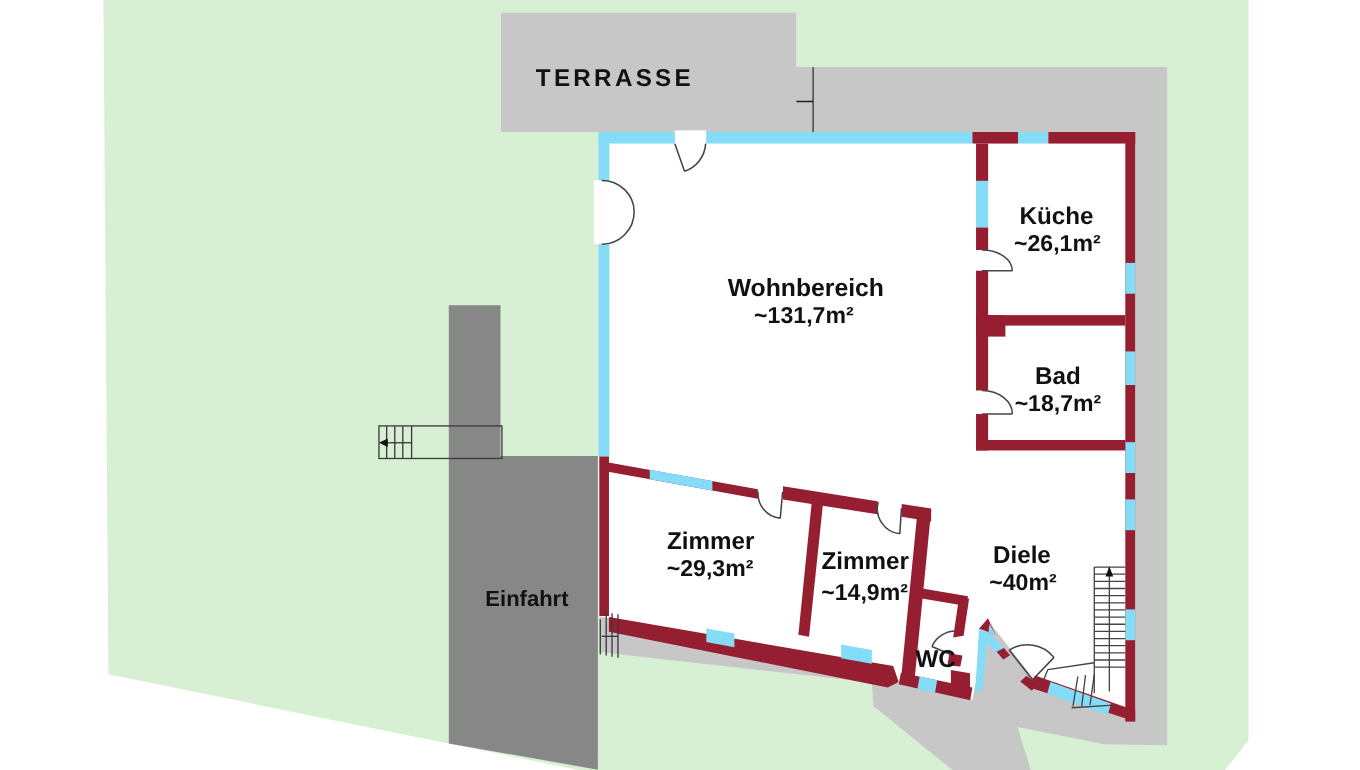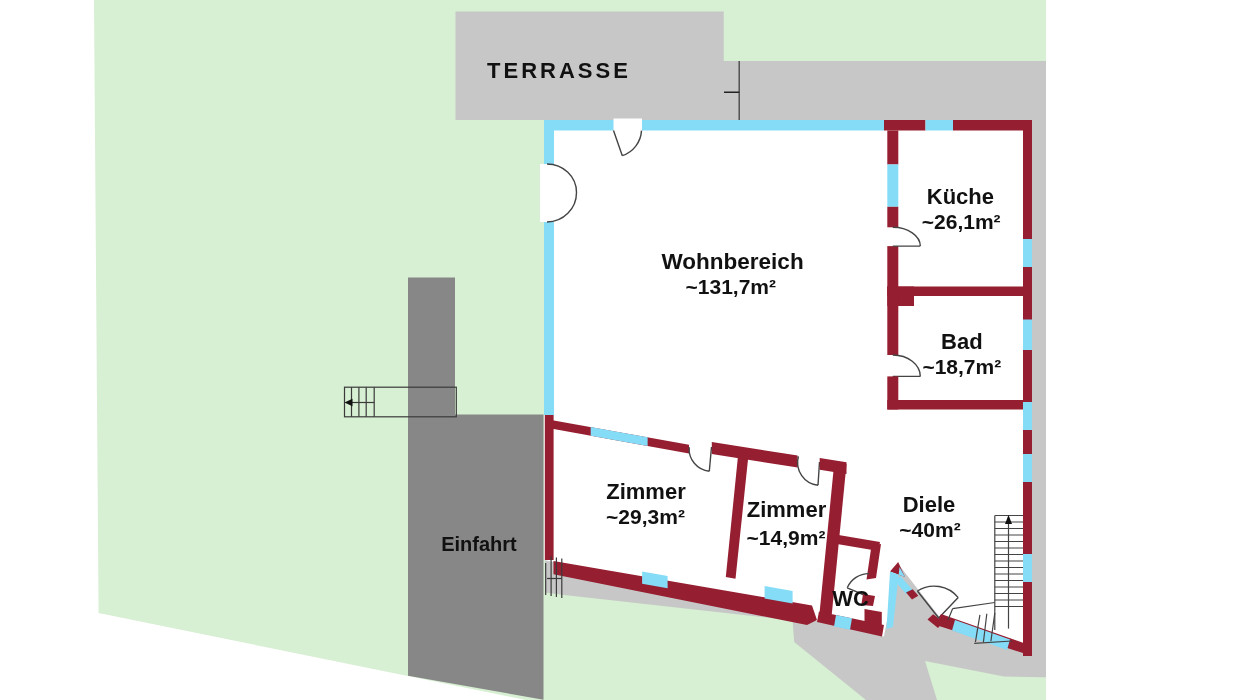--- a/index.html
+++ b/index.html
@@ -1,16 +1,16 @@
 <!DOCTYPE html>
 <html><head>
 <meta charset="utf-8">
 <style>
   html,body{margin:0;padding:0;background:#ffffff;}
-  .wrap{width:1046px;height:700px;position:relative;overflow:hidden;}
+  .wrap{width:1135px;height:700px;position:relative;overflow:hidden;}
   text{font-family:"Liberation Sans", sans-serif;font-weight:bold;fill:#111111;}
 </style>
 </head>
 <body>
 <div class="wrap">
 <svg width="1236" height="700" viewBox="0 0 1236 700" xmlns="http://www.w3.org/2000/svg">
 
   <rect x="0" y="0" width="1236" height="700" fill="#ffffff"></rect>
 
   <polygon points="94,0 1146,0 1141.5,664.7 1113.6,700 526,700 98.6,613" fill="#d7efd2"></polygon>

